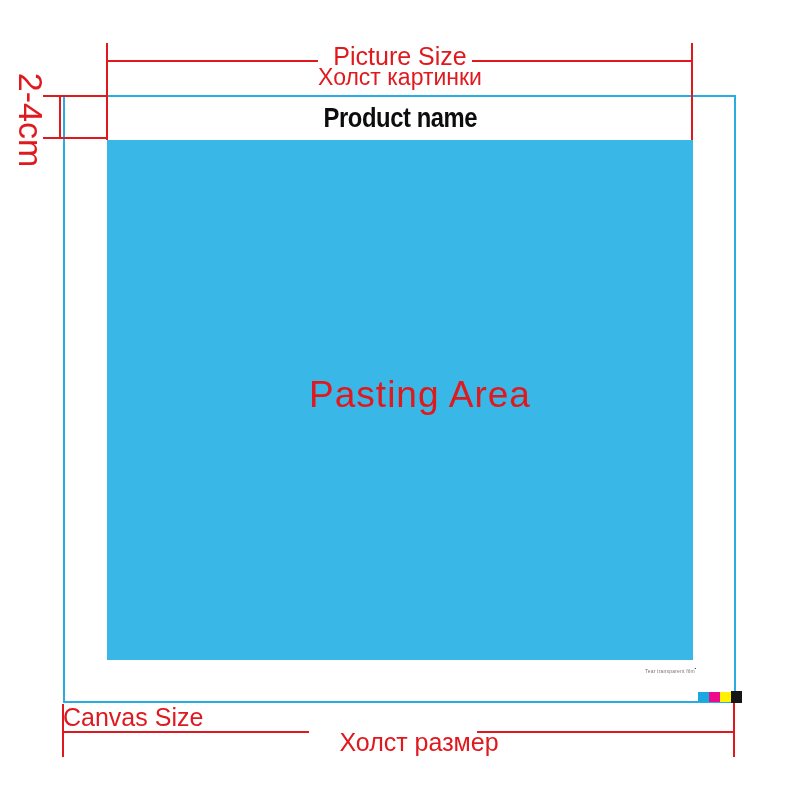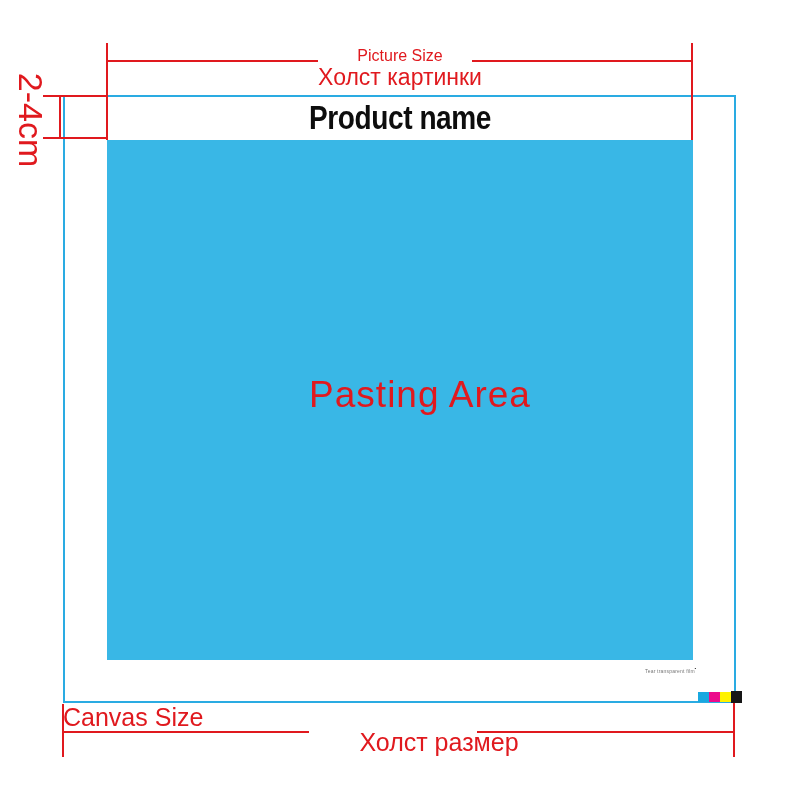--- a/index.html
+++ b/index.html
@@ -45,21 +45,21 @@
     letter-spacing: 1px;
     white-space: nowrap;
   }
 
   
   .product-name {
     left: 107px; top: 98px;
     width: 586px; height: 40px;
     text-align: center;
     color: var(--product_text);
-    font-size: 33px;
+    font-size: 28px;
     font-weight: 700;
     line-height: 40px;
     white-space: nowrap;
   }
   .product-name .squeeze {
     display: inline-block;
     transform: scaleX(0.85);
     letter-spacing: -0.5px;
   }
 
@@ -68,21 +68,21 @@
   .red-v { width: 2px;  background: var(--red); }
 
   .t-tick-l { left: 106px; top: 43px; height: 97px; }
   .t-tick-r { left: 691px; top: 43px; height: 97px; }
   .t-line-l { left: 107px; top: 60px; width: 211px; }
   .t-line-r { left: 472px; top: 60px; width: 221px; }
 
   .t-label-en {
     left: 107px; top: 44px; width: 586px;
     text-align: center; color: var(--red);
-    font-size: 16px; line-height: 24px; white-space: nowrap;
+    font-size: 25px; line-height: 24px; white-space: nowrap;
   }
   .t-label-ru {
     left: 107px; top: 66px; width: 586px;
     text-align: center; color: var(--red);
     font-size: 23px; line-height: 23px; white-space: nowrap;
   }
 
   .l-tick-top { left: 43px; top: 95px;  width: 64px; }
   .l-tick-bot { left: 43px; top: 137px; width: 64px; }
   .l-conn     { left: 59px; top: 95px;  height: 44px; }
@@ -99,21 +99,21 @@
   .b-line-l { left: 63px;  top: 731px; width: 246px; }
   .b-line-r { left: 477px; top: 731px; width: 258px; }
   .b-label-en {
     left: 63px; top: 705px; width: 672px;
     color: var(--red);
     font-size: 25px; line-height: 25px; white-space: nowrap;
   }
   .b-label-ru {
     left: 63px; top: 729px; width: 712px;
     text-align: center; color: var(--red);
-    font-size: 25px; line-height: 26px; white-space: nowrap; margin-left: 20px;
+    font-size: 25px; line-height: 26px; white-space: nowrap;
   }
 
   
   .swatch { top: 692px; height: 10px; }
   .sw-c { left: 698px; width: 11px; }
   .sw-m { left: 709px; width: 11px; }
   .sw-y { left: 720px; width: 11px; }
   .sw-k { left: 731px; width: 11px; top: 691px; height: 12px; }
 
   

